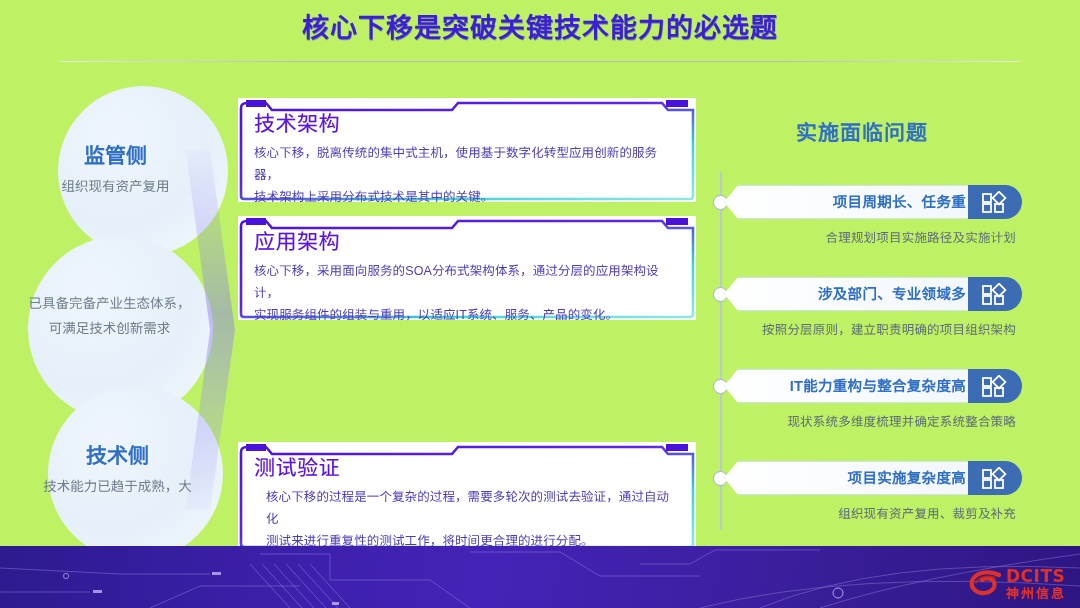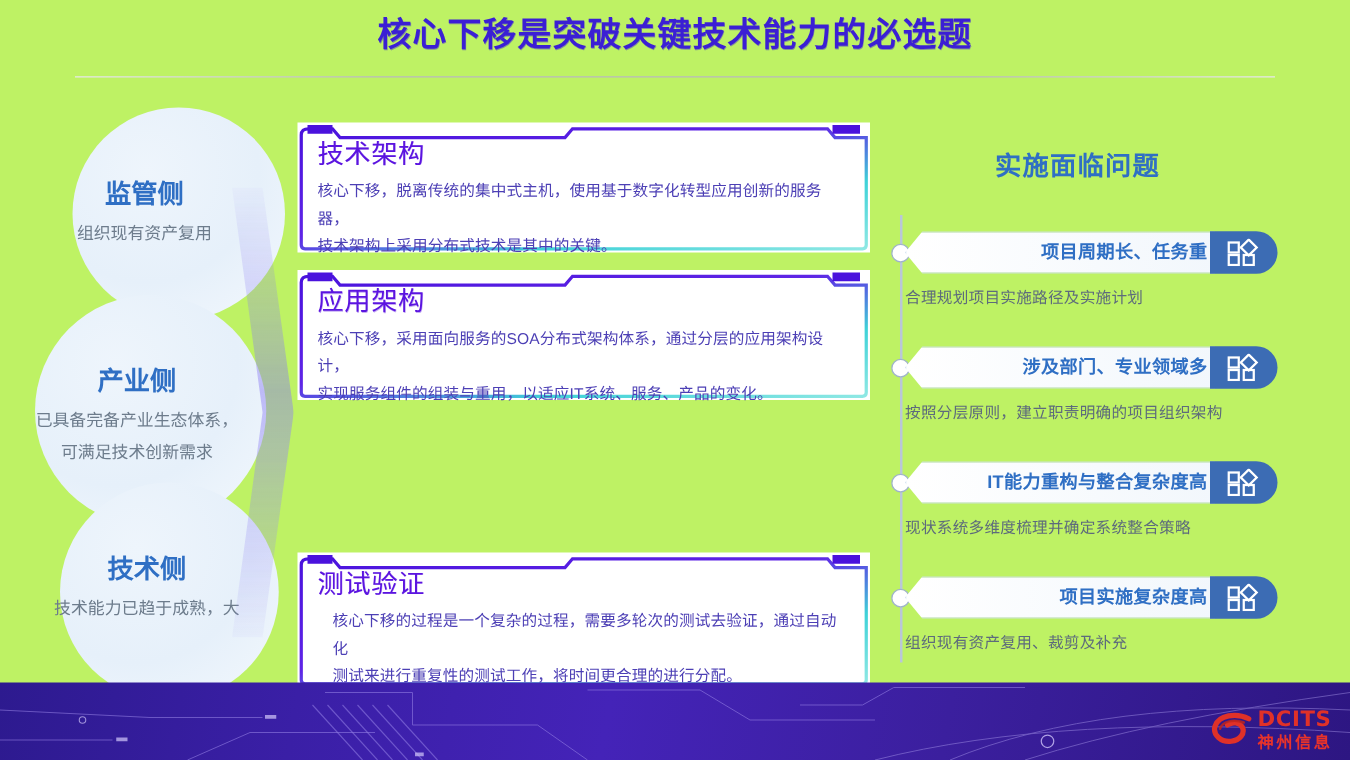--- a/index.html
+++ b/index.html
@@ -203,20 +203,21 @@
     width: 54px; height: 34px;
     background: #3c6cb4;
     border-radius: 0 17px 17px 0;
     display: flex;
     align-items: center;
     justify-content: center;
   }
   .pill-sub {
     margin-top: 8px;
     width: 292px;
+    text-align: right;
     font-size: 12.5px;
     color: #5d6b7c;
     letter-spacing: 0.2px;
   }
 
   
   .footer {
     position: absolute;
     left: 0; bottom: 0;
     width: 1080px; height: 62px;
@@ -262,21 +263,20 @@
     <div class="blob b1"></div>
     <div class="blob b2"></div>
     <div class="blob b3"></div>
 
     <div class="side-item s1">
       <div class="side-title">监管侧</div>
       <div class="side-desc">组织现有资产复用</div>
     </div>
 
     <div class="side-item s2">
-      <div class="side-title">产业侧</div>
       <div class="side-desc">已具备完备产业生态体系，</div>
       <div class="side-desc">可满足技术创新需求</div>
     </div>
 
     <div class="side-item s3">
       <div class="side-title">技术侧</div>
       <div class="side-desc">技术能力已趋于成熟，大</div>
     </div>
   </div>
 

